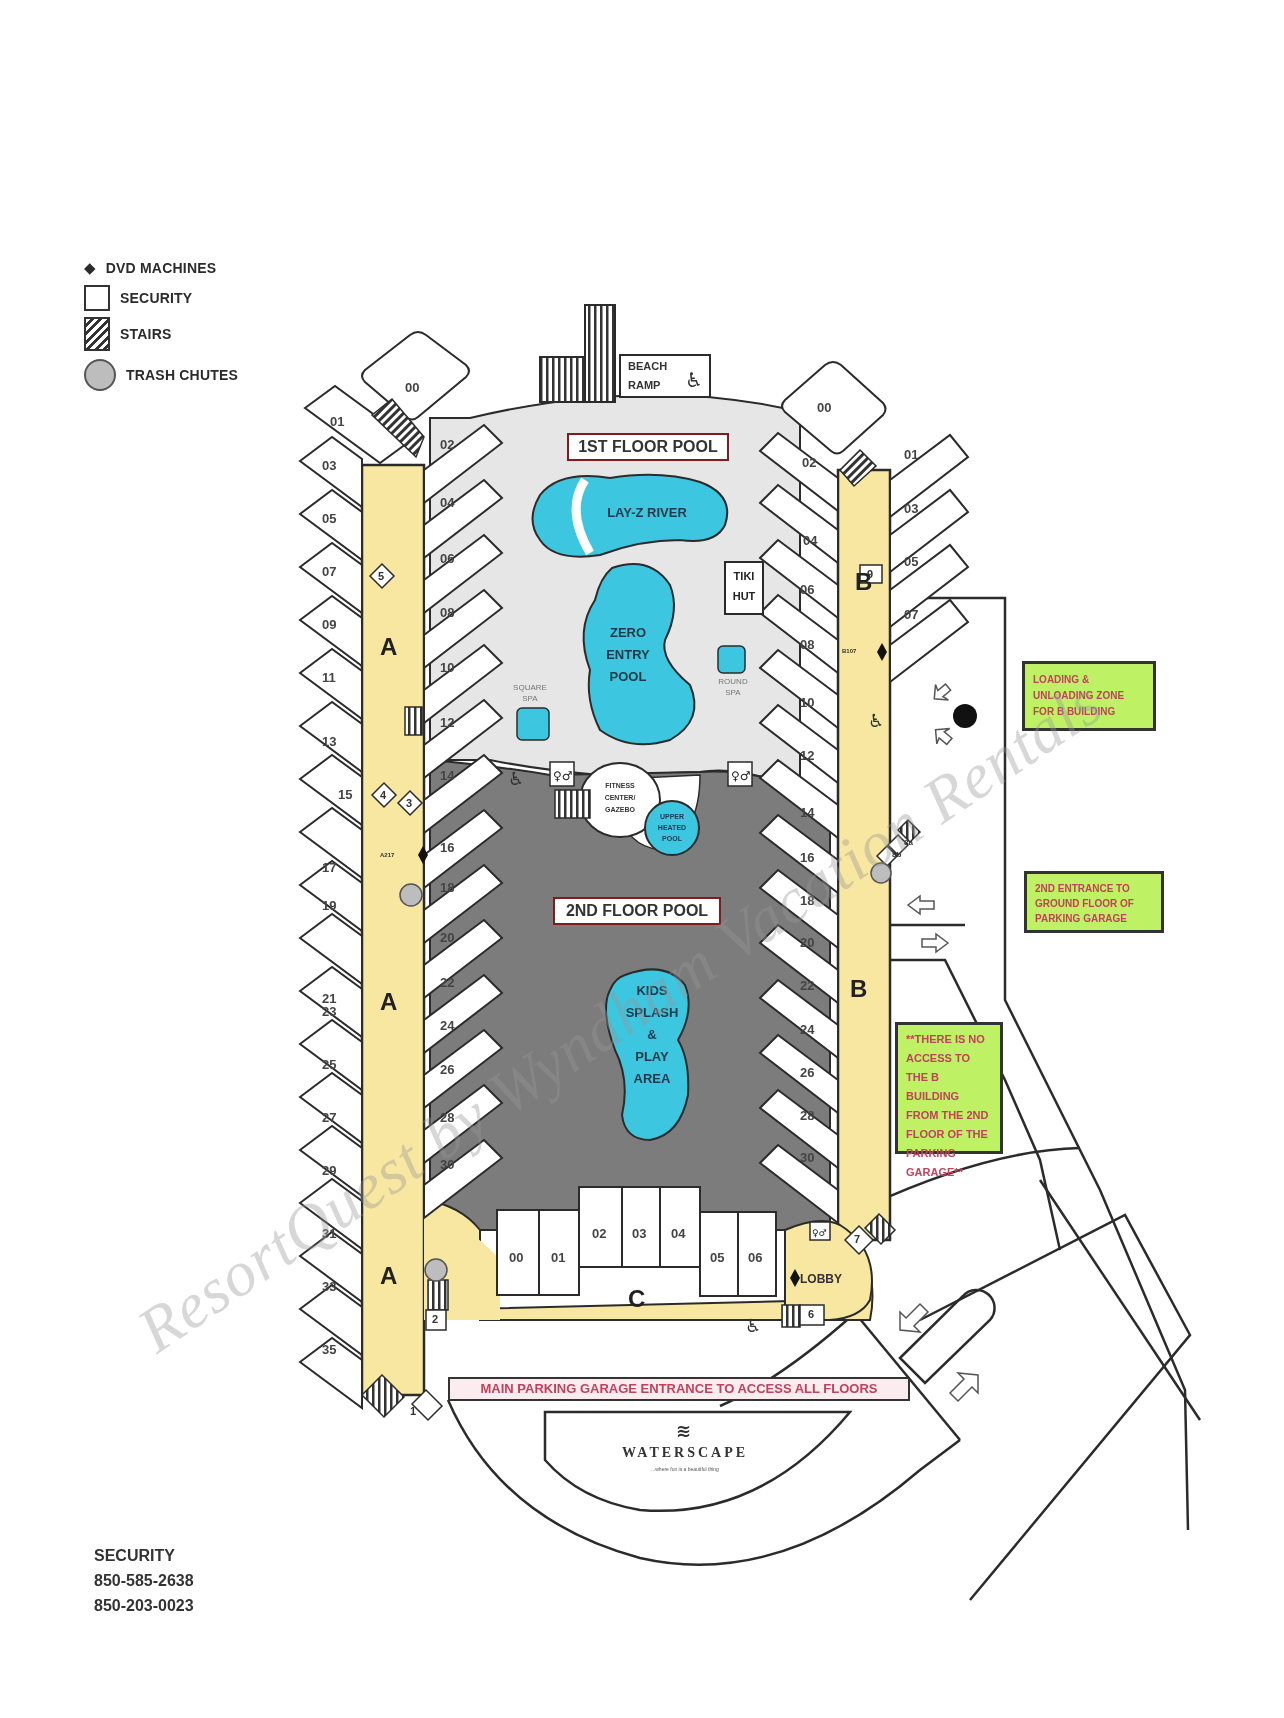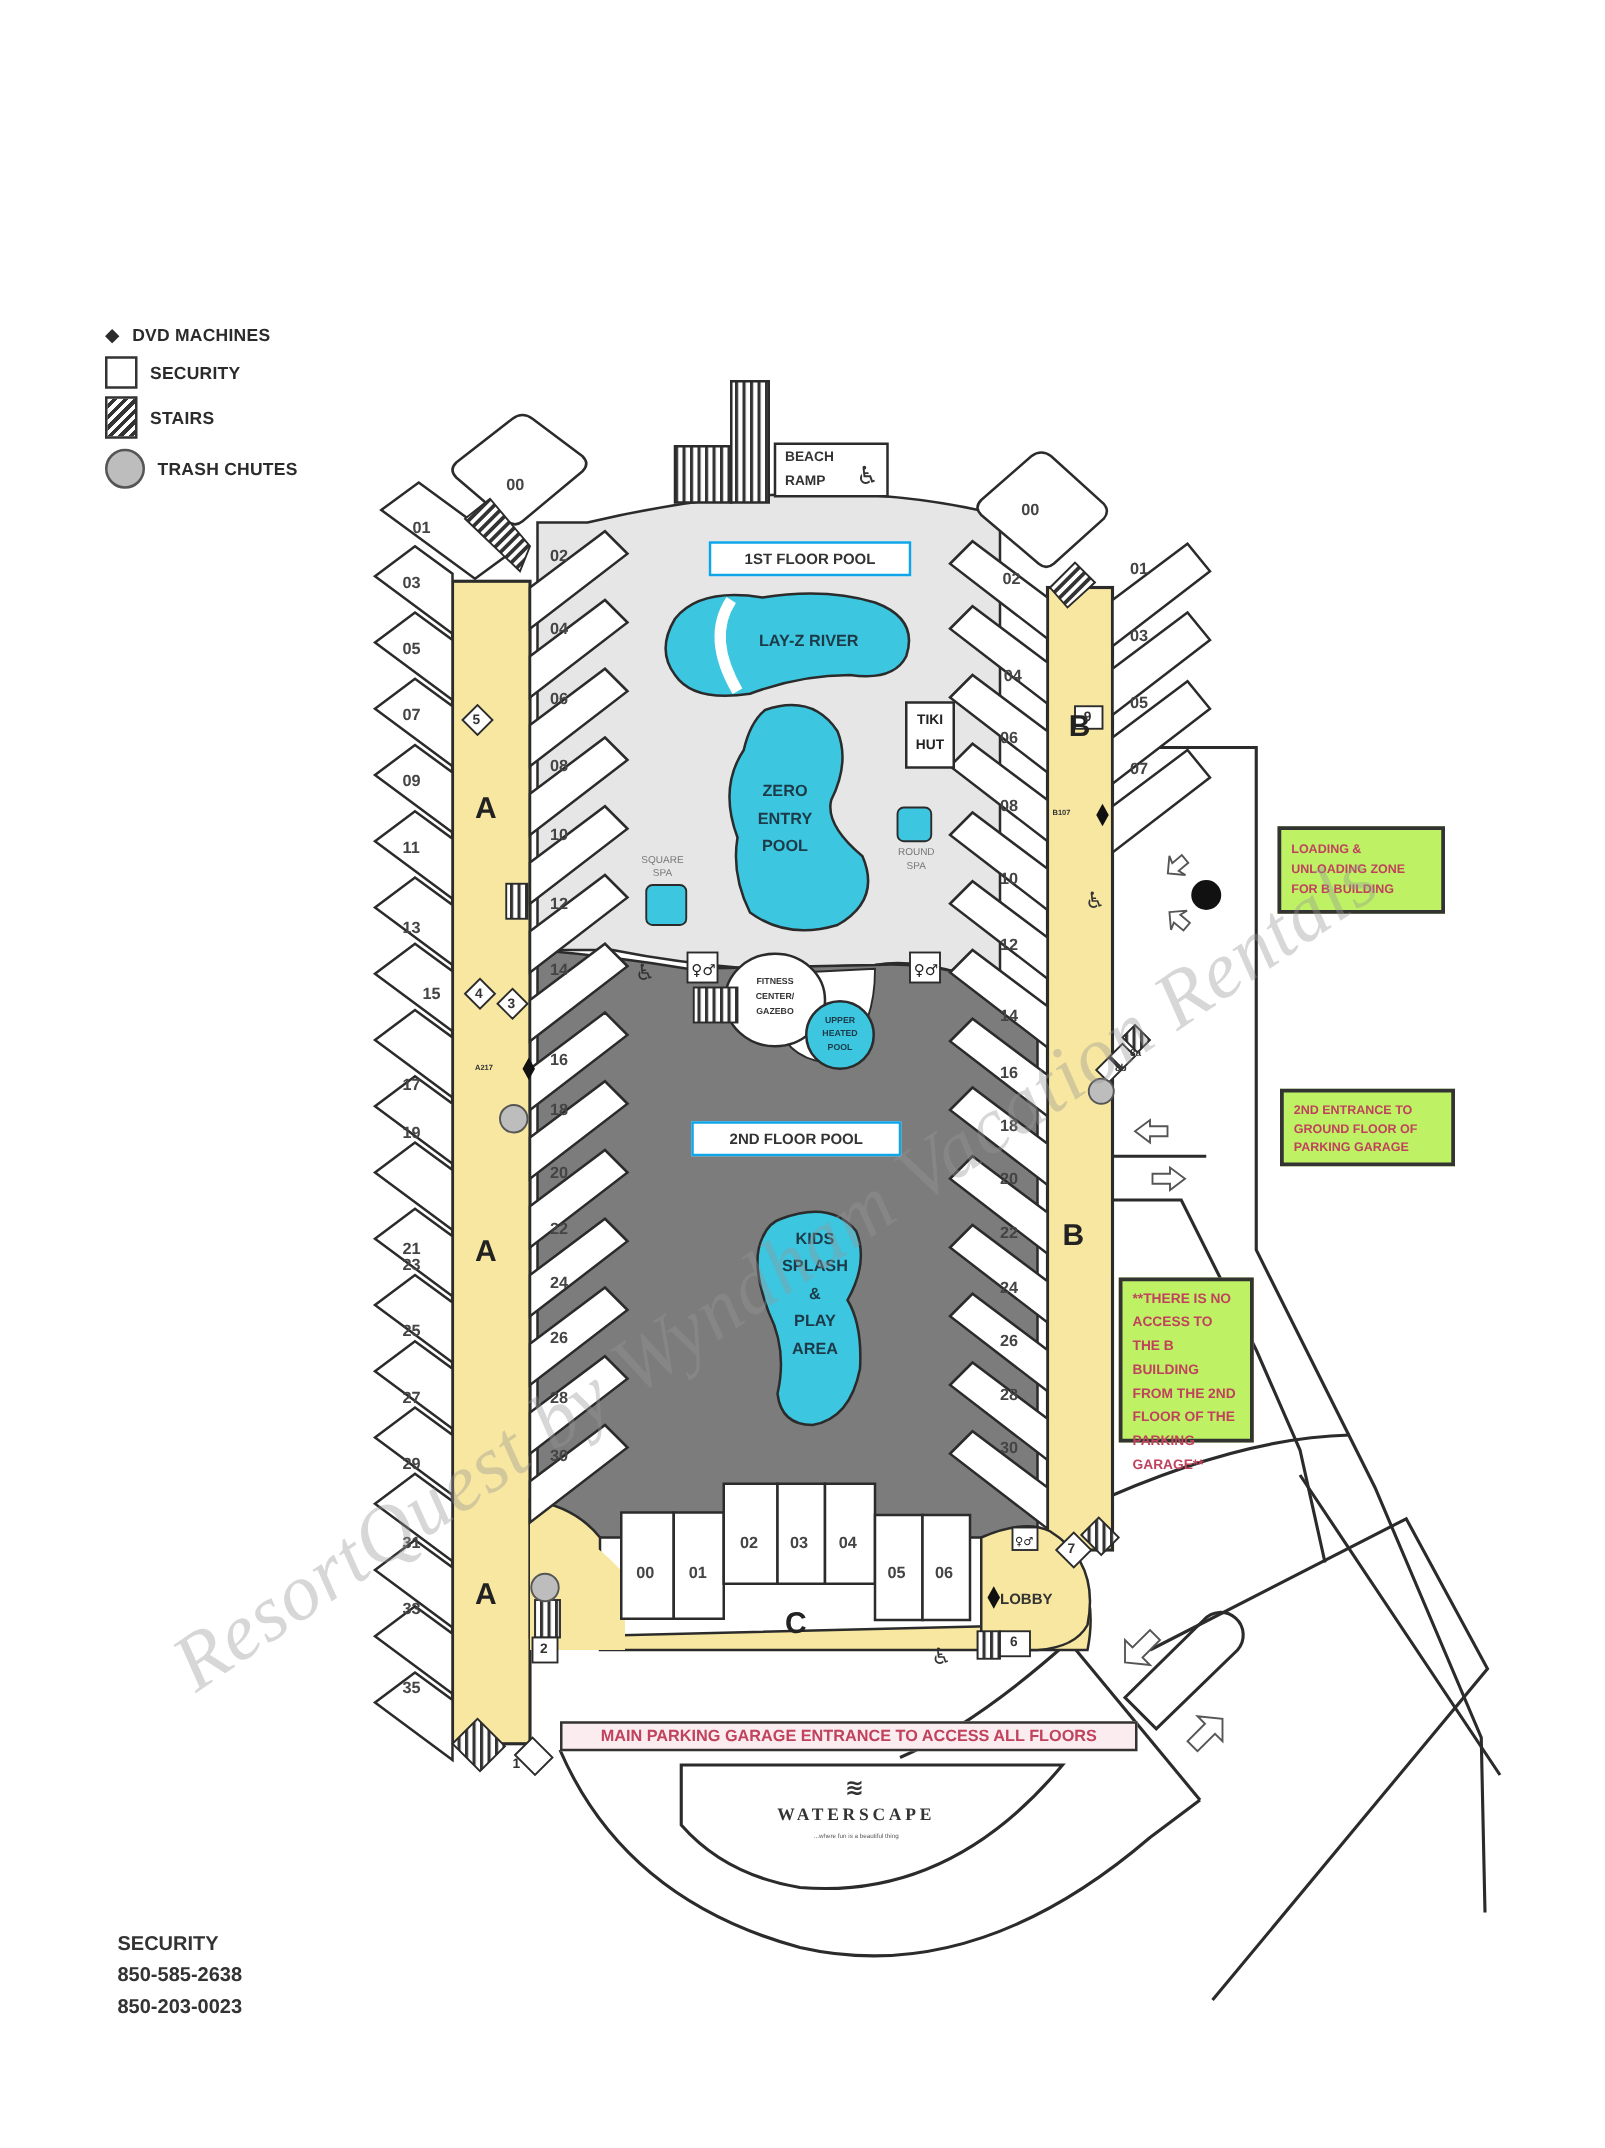--- a/index.html
+++ b/index.html
@@ -11,21 +11,21 @@
   .lg-elev{width:26px;height:26px;border:2px solid #333;background:#fff;box-sizing:border-box;}
   .lg-stair{width:26px;height:34px;border:2px solid #333;box-sizing:border-box;background:repeating-linear-gradient(135deg,#fff 0 3px,#333 3px 6px);}
   .lg-trash{width:32px;height:32px;border-radius:50%;border:2px solid #555;background:#bdbdbd;box-sizing:border-box;}
   .lg-dvd{font-size:15px;}
   .security{position:absolute;left:94px;top:1543px;font-weight:bold;font-size:16px;line-height:25px;color:#333;}
   .note{position:absolute;background:#bef264;border:3px solid #333;color:#c0425c;font-weight:bold;box-sizing:border-box;}
   .note1{left:1022px;top:661px;width:134px;height:70px;font-size:10px;line-height:16px;padding:8px 8px;}
   .note2{left:1024px;top:871px;width:140px;height:62px;font-size:10px;line-height:15px;padding:7px 8px;}
   .note3{left:895px;top:1022px;width:108px;height:132px;font-size:11px;line-height:19px;padding:5px 8px;}
   .note4{left:448px;top:1377px;width:462px;height:24px;border-width:2px;font-size:13px;line-height:20px;text-align:center;background:#fbecef;}
-  .pool-title{position:absolute;background:#fff;border:2px solid #0ea5e9;font-weight:bold;font-size:12px;text-align:center;box-sizing:border-box;color:#333;}
+  .pool-title{position:absolute;background:#fff;border:2px solid #7f1d1d;font-weight:bold;font-size:16px;text-align:center;box-sizing:border-box;color:#333;}
   .pool-label{position:absolute;font-weight:bold;font-size:13px;text-align:center;color:#1d3a48;line-height:22px;}
   .small-label{position:absolute;font-size:8px;color:#777;text-align:center;line-height:11px;}
   .unit{position:absolute;font-size:13px;font-weight:bold;color:#444;}
   .bldg{position:absolute;font-size:24px;font-weight:bold;color:#222;}
   .numbox{position:absolute;font-size:11px;font-weight:bold;color:#333;}
   .watermark{position:absolute;font-family:"Liberation Serif","DejaVu Serif",serif;font-style:italic;color:rgba(150,150,150,0.38);font-size:64px;white-space:nowrap;transform-origin:left center;transform:rotate(-34deg);left:145px;top:1300px;letter-spacing:1px;}
   .wscape{position:absolute;left:605px;top:1445px;width:160px;text-align:center;font-family:"Liberation Serif","DejaVu Serif",serif;font-weight:bold;letter-spacing:3px;font-size:14px;color:#333;}
   .wscape-sub{position:absolute;left:620px;top:1466px;width:130px;text-align:center;font-size:5px;color:#555;}
 </style>
 </head>

